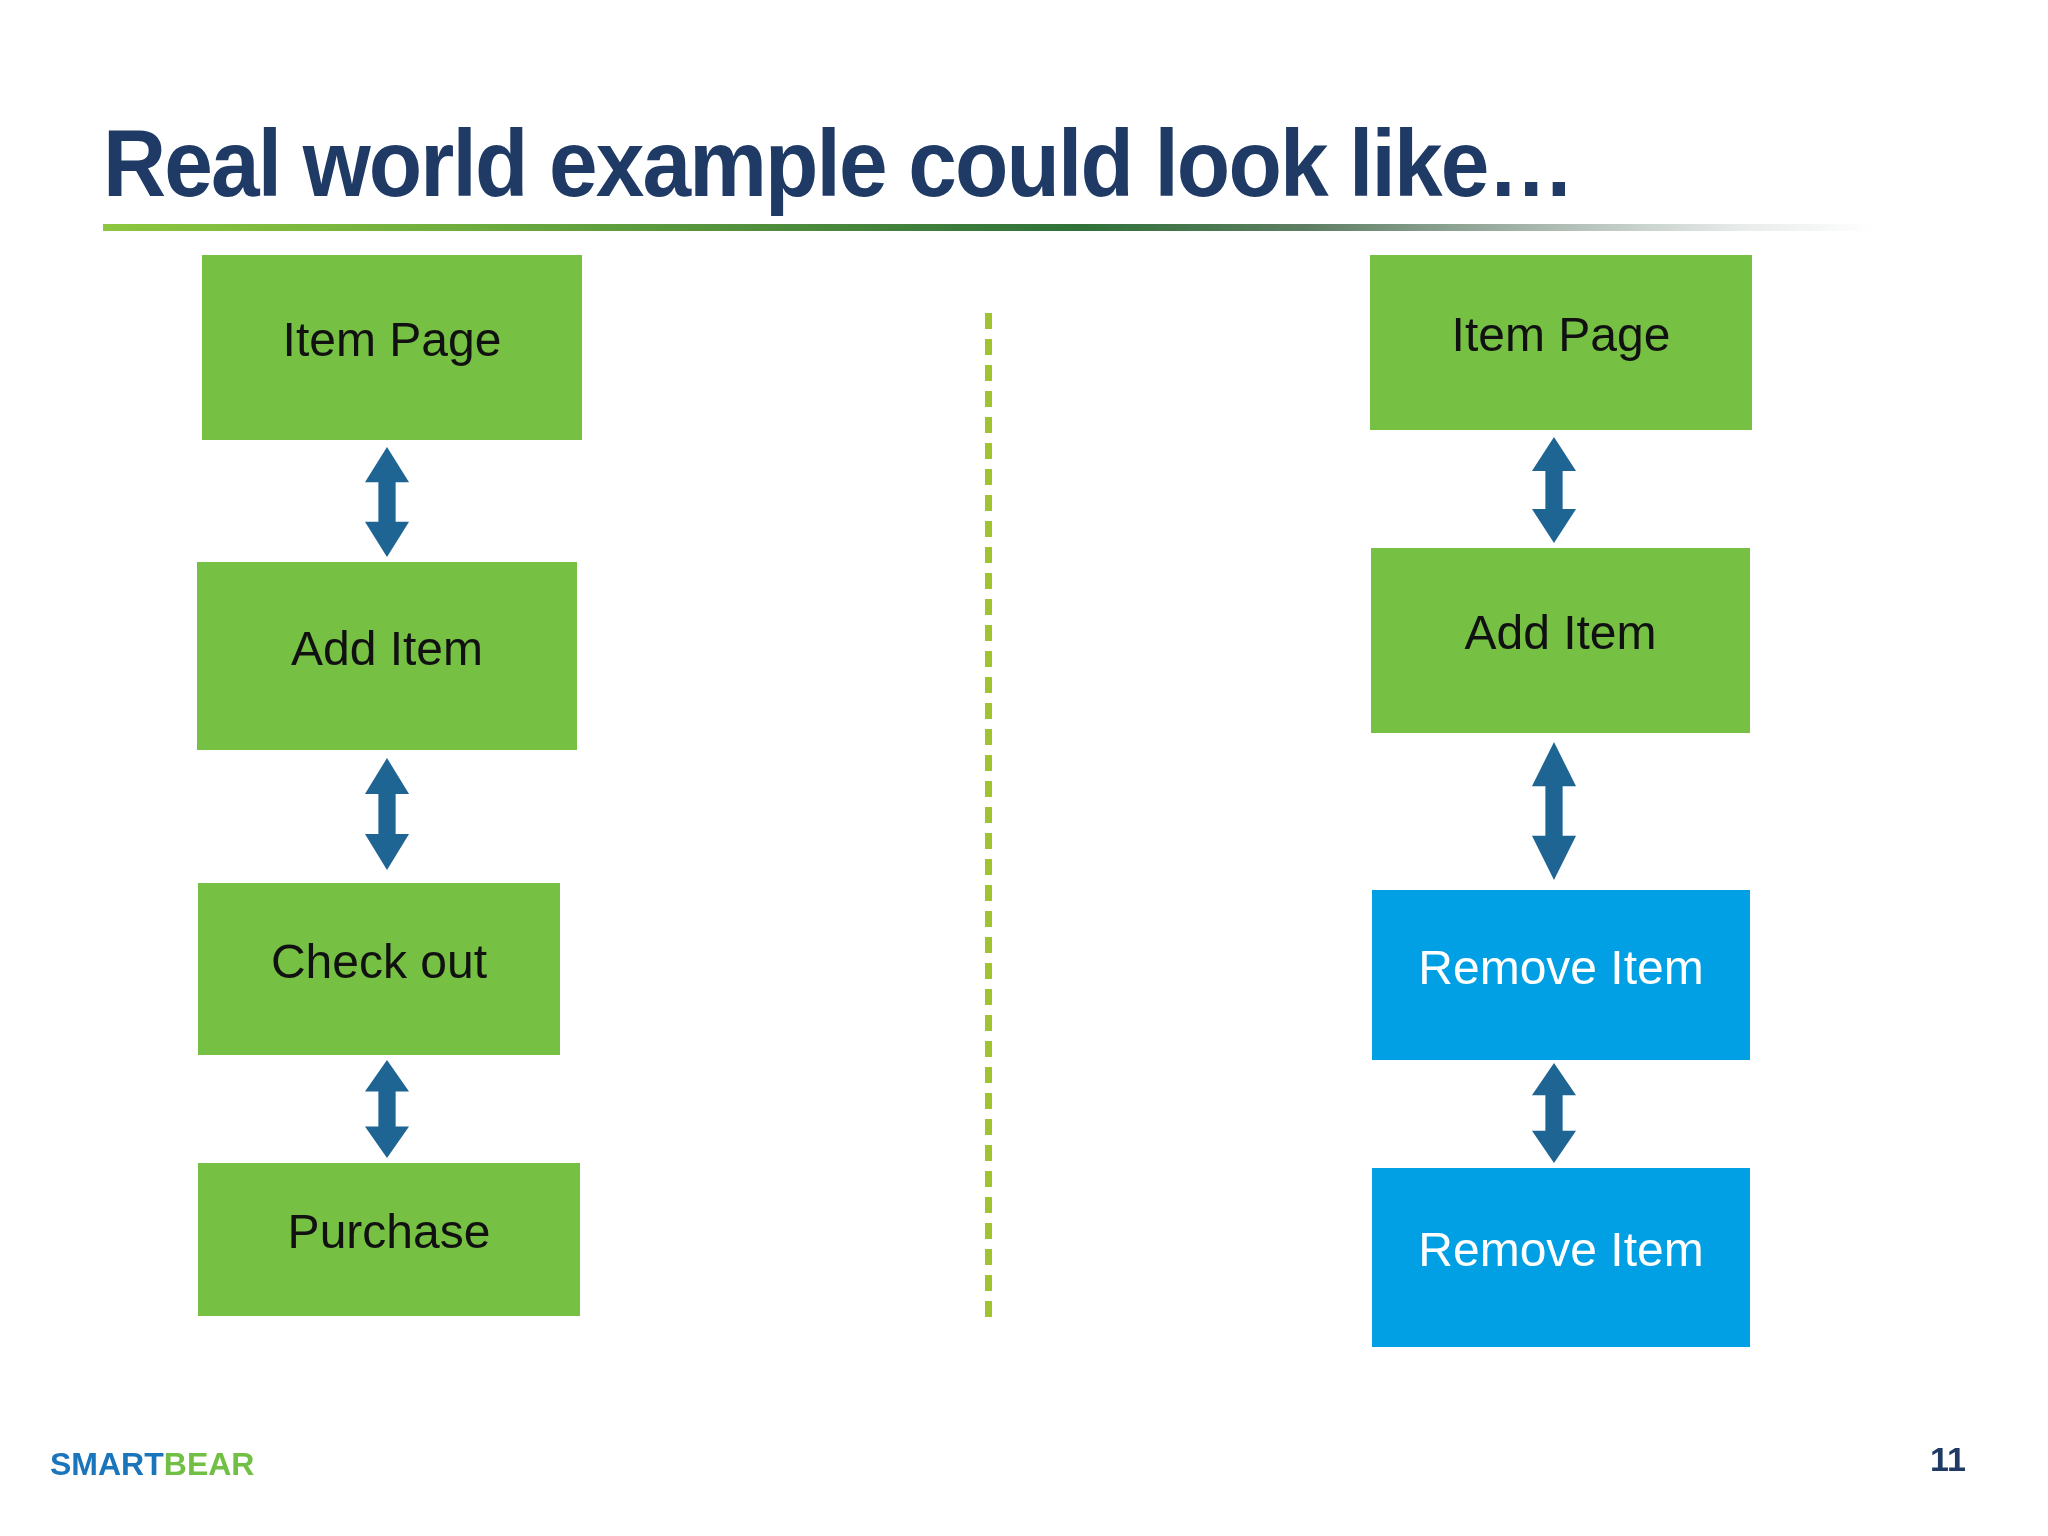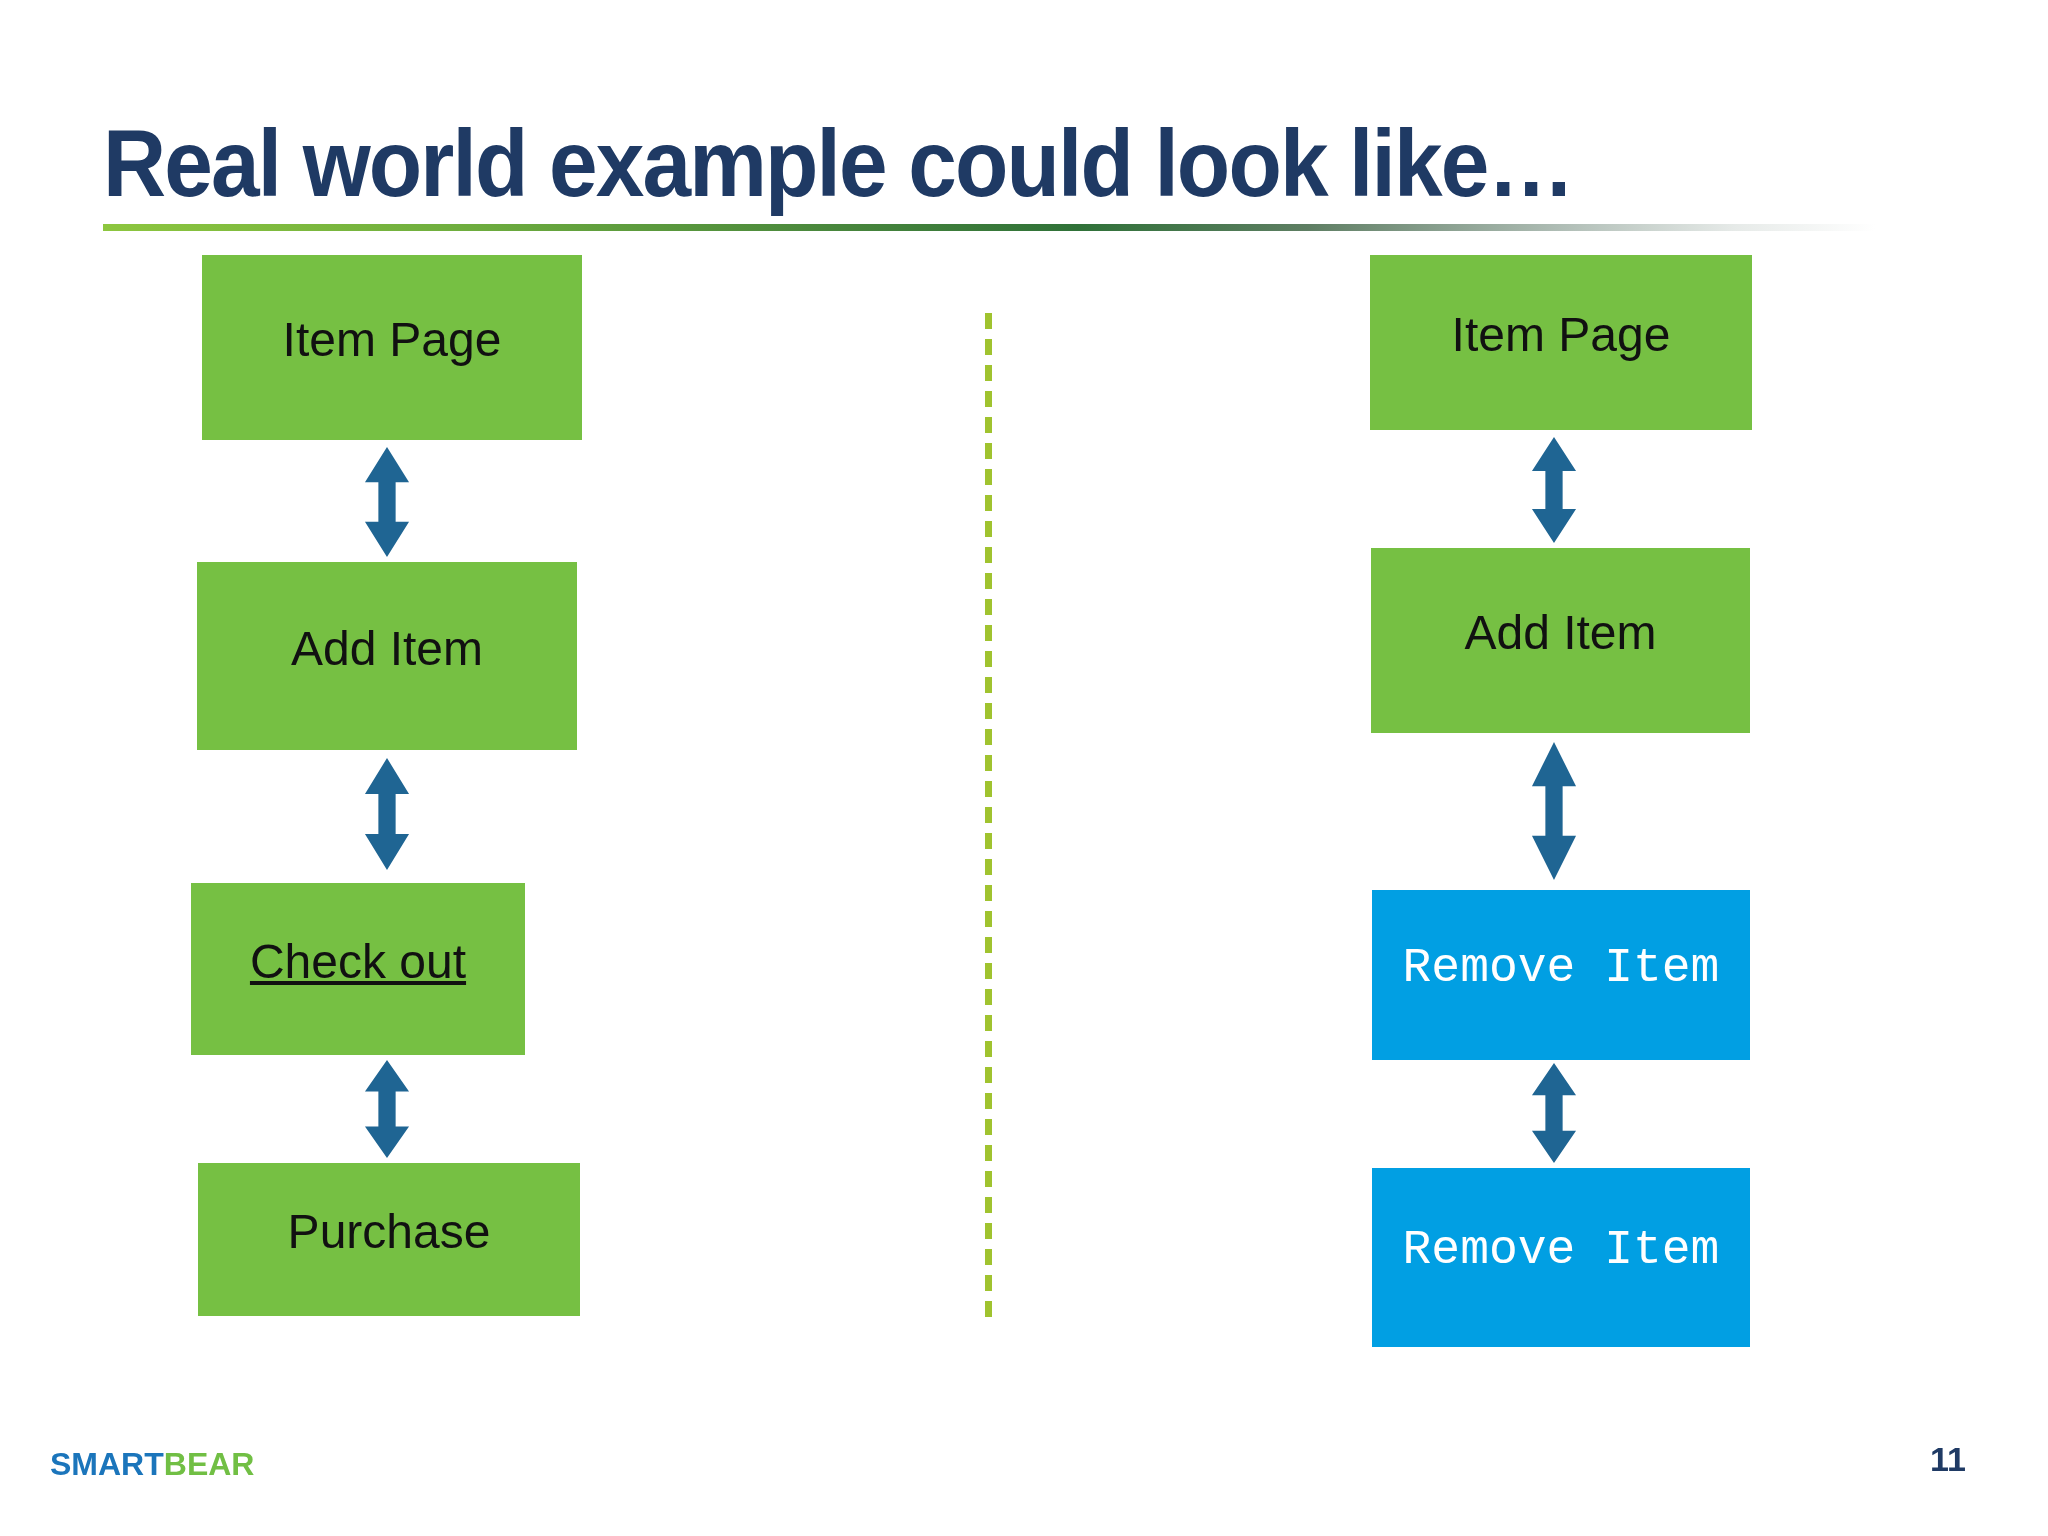--- a/index.html
+++ b/index.html
@@ -23,21 +23,21 @@
       #5E7E63 68%, #AEBCB4 82%, #E6EAE8 92%, rgba(255,255,255,0) 100%);
   }
 
   
   .flow-box{
     position:absolute;display:flex;align-items:center;justify-content:center;
     padding-bottom:14px;box-sizing:border-box;
     font-size:48px;line-height:1.1;
   }
   .flow-box.green{background:#76C043;color:#111111;}
-  .flow-box.blue{background:#019FE3;color:#ffffff;font-family:Liberation Mono, monospace;}
+  .flow-box.blue{background:#019FE3;color:#ffffff;}
 
   
   .double-arrow{position:absolute;}
   .double-arrow svg{display:block;width:100%;height:100%;}
 
   
   .dashed-divider{
     position:absolute;left:985px;top:313px;width:7px;height:1013px;
     background:repeating-linear-gradient(to bottom,
       #A0C32F 0px, #A0C32F 16px, rgba(255,255,255,0) 16px, rgba(255,255,255,0) 26px);
@@ -72,21 +72,21 @@
   </div>
 
   <div class="flow-box green" style="left:197px;top:562px;width:380px;height:188px;">Add Item</div>
 
   <div class="double-arrow" style="left:364px;top:758px;width:46px;height:112px;">
     <svg viewBox="0 0 48 112" preserveAspectRatio="none" aria-hidden="true">
       <path d="M24 0 L47 36 L33 36 L33 76 L47 76 L24 112 L1 76 L15 76 L15 36 L1 36 Z" fill="#1F6593"></path>
     </svg>
   </div>
 
-  <div class="flow-box green" style="left:191px;top:883px;width:334px;height:172px;text-decoration:underline;">Check out</div>
+  <div class="flow-box green" style="left:198px;top:883px;width:362px;height:172px;">Check out</div>
 
   <div class="double-arrow" style="left:364px;top:1060px;width:46px;height:98px;">
     <svg viewBox="0 0 48 112" preserveAspectRatio="none" aria-hidden="true">
       <path d="M24 0 L47 36 L33 36 L33 76 L47 76 L24 112 L1 76 L15 76 L15 36 L1 36 Z" fill="#1F6593"></path>
     </svg>
   </div>
 
   <div class="flow-box green" style="left:198px;top:1163px;width:382px;height:153px;">Purchase</div>
 
   <div class="dashed-divider"></div>

